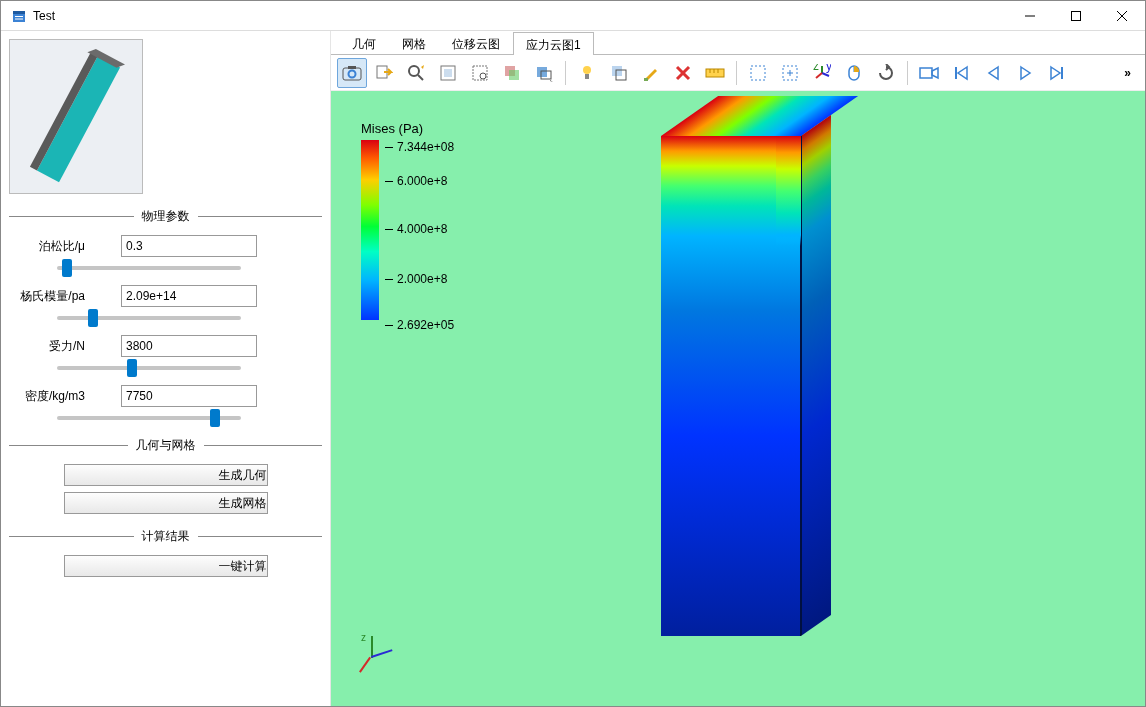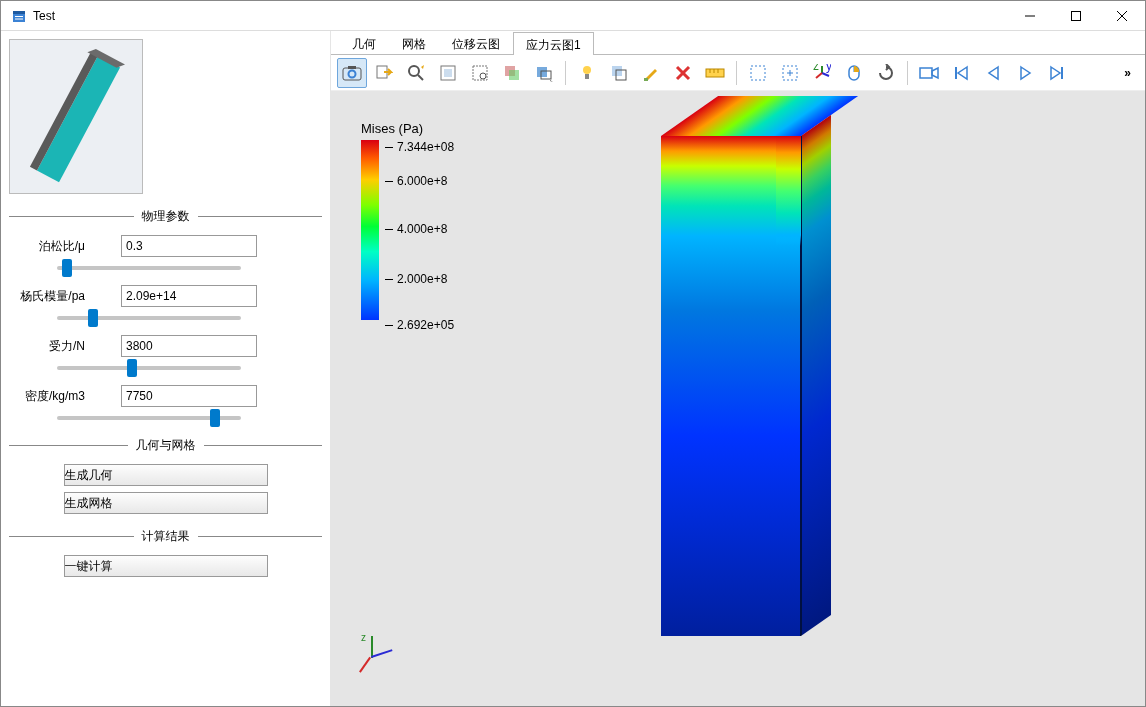--- a/index.html
+++ b/index.html
@@ -21,33 +21,33 @@
 .section-header .text { padding: 0 8px; color: #000; }
 
 .param-row { display: flex; align-items: center; margin-bottom: 2px; padding: 0 4px; gap: 32px; }
 .param-label { width: 76px; text-align: right; padding-right: 4px; color: #000; font-size: 12px; }
 .param-input { flex: 1; height: 22px; border: 1px solid #999; padding: 0 4px; font-size: 12px; max-width: 136px; }
 .slider-row { padding: 0 0 0 48px; margin-bottom: 12px; }
 .slider { width: 184px; }
 input[type=range] { -webkit-appearance: none; height: 4px; background: #c5c5c5; outline: none; border-radius: 2px; }
 input[type=range]::-webkit-slider-thumb { -webkit-appearance: none; width: 10px; height: 18px; background: #007acc; border-radius: 2px; cursor: pointer; }
 
-.btn { display: block; width: 204px; height: 22px; margin: 0 auto 6px auto; border: 1px solid #999; background: linear-gradient(#fdfdfd,#e8e8e8); text-align: left; line-height: 20px; color: #000; cursor: pointer; }
+.btn { display: block; width: 204px; height: 22px; margin: 0 auto 6px auto; border: 1px solid #999; background: linear-gradient(#fdfdfd,#e8e8e8); text-align: right; line-height: 20px; color: #000; cursor: pointer; }
 
 
 .right { flex: 1; display: flex; flex-direction: column; }
 .tabs { height: 24px; border-bottom: 1px solid #bbb; display: flex; padding-left: 8px; }
 .tab { padding: 4px 12px 3px 12px; border: 1px solid transparent; border-bottom: none; color: #000; cursor: pointer; font-size: 12px; }
 .tab.active { border-color: #bbb; background: #fff; position: relative; top: 1px; }
 .toolbar { height: 36px; display: flex; align-items: center; padding: 0 6px; gap: 2px; border-bottom: 1px solid #eee; }
 .tbtn { width: 30px; height: 30px; display: flex; align-items: center; justify-content: center; border: 1px solid transparent; border-radius: 2px; cursor: pointer; }
 .tbtn.active { border-color: #6ea6dc; background: #d6e8f7; }
 .sep { width: 1px; height: 24px; background: #ccc; margin: 0 4px; }
 .toolbar .overflow { margin-left: auto; font-weight: bold; padding: 0 8px; cursor: pointer; }
-.viewport { flex: 1; position: relative; background: #e5e5e5; overflow: hidden; }
+.viewport { flex: 1; position: relative; background: #86efac; overflow: hidden; }
 
 
 .legend { position: absolute; left: 30px; top: 30px; color: #000; }
 .legend .title { font-size: 13px; margin-bottom: 2px; }
 .legend .bar { width: 18px; height: 180px; margin-top: 4px; background: linear-gradient(to bottom, #d90011 0%, #ff5a00 10%, #ffce00 22%, #7fff00 36%, #00ff36 48%, #00ffc4 62%, #00b4ff 78%, #0033ff 100%); }
 .legend .row { position: absolute; left: 24px; display: flex; align-items: center; }
 .legend .tick { width: 8px; height: 1px; background: #000; margin-right: 4px; }
 
 
 .bar3d { position: absolute; left: 330px; top: 20px; }

